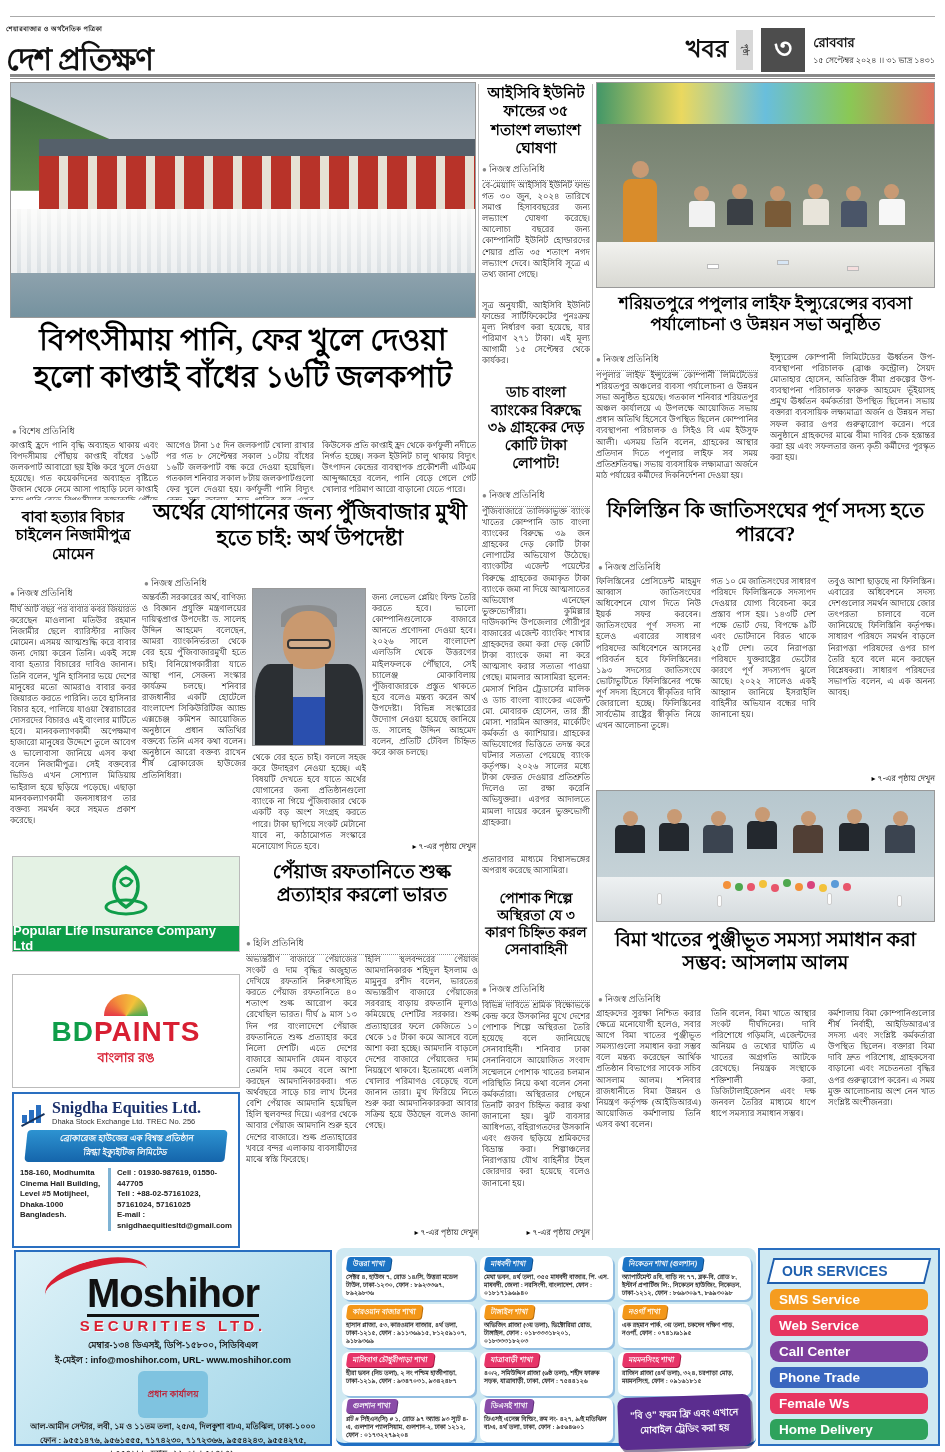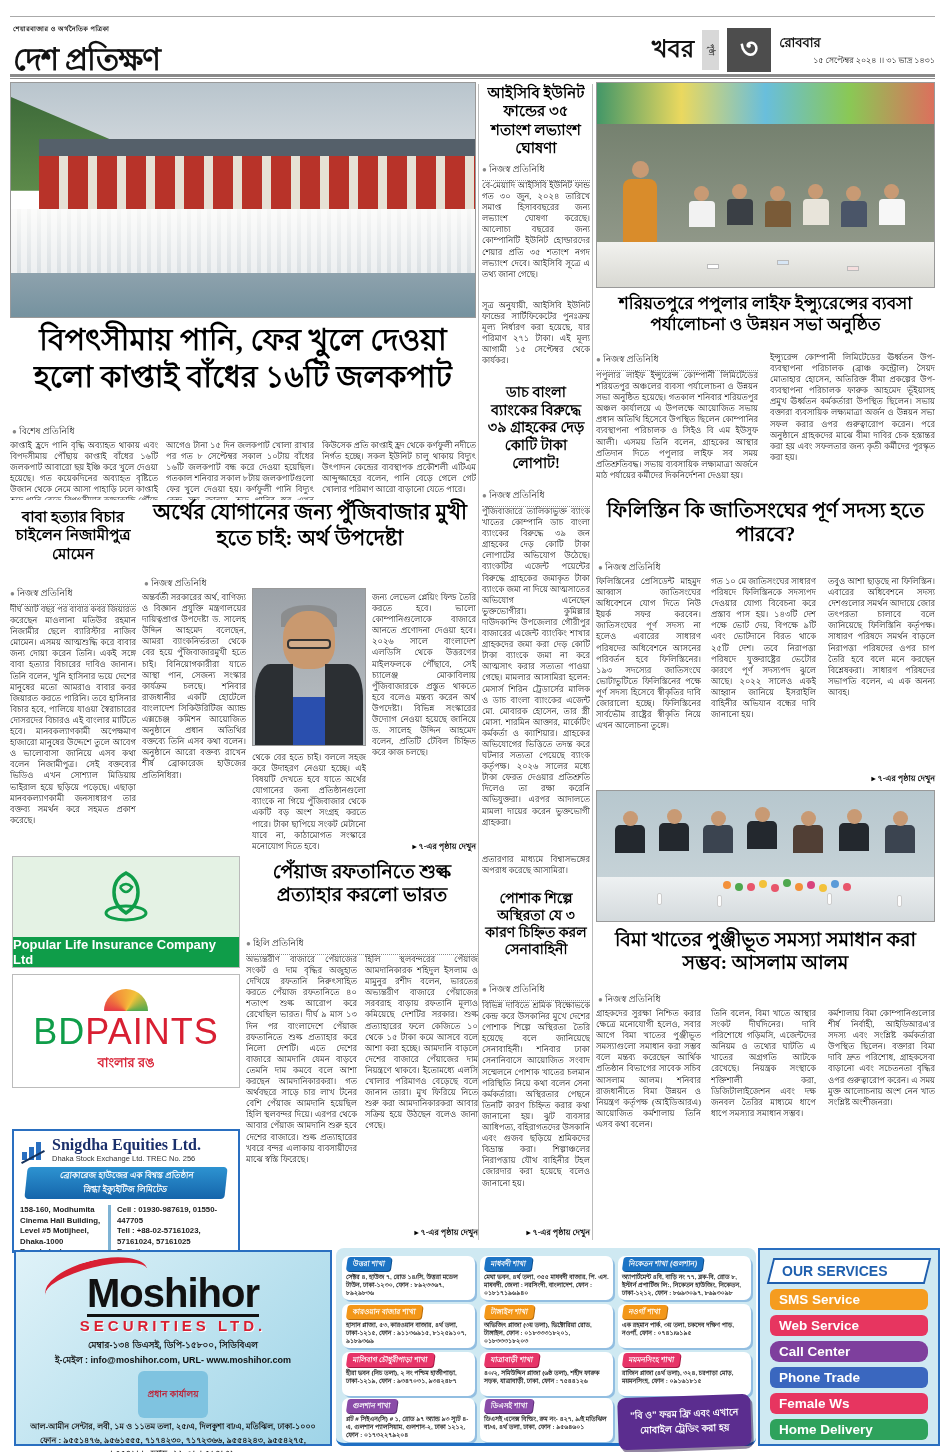--- a/index.html
+++ b/index.html
@@ -6,31 +6,31 @@
   html,body { background:#e9e9e9; }
   .page { position:relative; width:945px; height:1452px; background:#fff; margin:0 auto;
           font-family:"Liberation Serif", serif; color:#111; overflow:hidden; }
   .abs { position:absolute; }
   .rule { background:#aaa; }
   .hl { font-weight:bold; text-align:center; color:#000; line-height:1.22; font-family:"Liberation Serif",serif; }
   .byline { font-size:9px; font-weight:normal; color:#222; }
   .byline .dot { color:#888; font-size:8px; }
   .dotted { border-bottom:1px dotted #888; }
   .bodytxt { font-size:8.4px; line-height:1.32; text-align:justify; color:#151515; overflow:hidden; }
-  .more { font-size:8px; font-weight:bold; text-align:right; color:#000; }
+  .more { font-size:8px; font-weight:normal; text-align:right; color:#000; }
   .vline { width:1px; background:#bbb; }
   
   .tagline { font-size:6.5px; font-weight:bold; letter-spacing:.5px; }
   .mast-title { font-size:31px; font-weight:900; letter-spacing:-1px; }
   .sec-label { font-size:24px; font-weight:900; }
   .pg-word-box { width:17px; height:40px; background:#d8d8d8; display:flex; align-items:center; justify-content:center; }
   .pg-word { writing-mode:vertical-rl; font-size:7px; font-weight:bold; color:#333; }
   .pg-num-box { width:44px; height:44px; background:#4d4d4d; color:#fff; display:flex; align-items:center; justify-content:center; font-size:28px; font-weight:900; }
   .day { font-size:13px; font-weight:bold; }
-  .dateline { font-size:8px;margin-left:34px; }
+  .dateline { font-size:8px; }
   
   .ph { overflow:hidden; border:1px solid #999; }
   .sky { position:absolute; inset:0 0 62% 0; background:linear-gradient(#b9c5cd,#d9dee2); }
   .hill { position:absolute; left:0; top:6%; width:26%; height:40%; background:linear-gradient(#3e6b3a,#5d8a4a); clip-path:polygon(0 0,100% 55%,100% 100%,0 100%); }
   .dam-beam { position:absolute; left:6%; right:0; top:24%; height:7%; background:#55606a; }
   .dam-gates { position:absolute; left:6%; right:0; top:31%; height:23%;
     background:repeating-linear-gradient(90deg,#b83329 0 20px,#e6e1d5 20px 29px); }
   .spray { position:absolute; left:0; right:0; top:54%; height:28%;
     background:linear-gradient(#f5f5f3,#ccd2d6), repeating-linear-gradient(90deg,rgba(255,255,255,.65) 0 6px,rgba(195,202,208,.5) 6px 10px); background-blend-mode:overlay; }
   .fgwater { position:absolute; left:0; right:0; bottom:0; height:19%; background:linear-gradient(#8ea2ad,#75929f); }
@@ -50,21 +50,21 @@
   .phead { position:absolute; left:50%; top:14%; width:52px; height:58px; margin-left:-26px; border-radius:45% 45% 40% 40%; background:#c9996f; }
   .phair { position:absolute; left:50%; top:10%; width:56px; height:22px; margin-left:-28px; border-radius:50% 50% 0 0; background:#8b8d8e; }
   .pglass { position:absolute; left:50%; top:32%; width:44px; height:10px; margin-left:-22px; border:2px solid #333; border-radius:4px; background:rgba(255,255,255,.2); }
   .pshirt { position:absolute; left:50%; bottom:0; width:74px; height:48px; margin-left:-37px; border-radius:18px 18px 0 0; background:#2a4fae; }
   .pjacket-l { position:absolute; left:2%; bottom:0; width:34%; height:52%; background:#2b2f33; border-radius:40% 0 0 0; }
   .pjacket-r { position:absolute; right:2%; bottom:0; width:34%; height:52%; background:#2b2f33; border-radius:0 40% 0 0; }
   
   .ad { border:1px solid #bbb; overflow:hidden; background:#fff; }
   .pl-top { position:absolute; inset:0 0 27% 0; background:#e4f2e4; display:flex; align-items:center; justify-content:center; }
   .pl-bar { position:absolute; left:0; right:0; bottom:0; height:27%; background:#0f9d49; color:#fff; display:flex; align-items:center; justify-content:center; font-family:"Liberation Sans",sans-serif; font-weight:bold; font-size:13px; }
-  .bdp { font-family:"Liberation Sans",sans-serif; font-weight:400; font-size:36px; letter-spacing:1px; }
+  .bdp { font-family:"Liberation Sans",sans-serif; font-weight:700; font-size:28px; letter-spacing:1px; }
   .bdp .g { color:#0f9d49; } .bdp .r { color:#d81f32; }
   .fan { width:44px; height:22px; border-radius:44px 44px 0 0; background:conic-gradient(from -90deg at 50% 100%, #e63946,#f3913a,#f3c23a,#4ea84e,#2a7fc0,#7a3fa8,#d8447e); }
   .bdp-tag { color:#d81f32; font-weight:bold; font-size:13px; }
   .sn { border:2px solid #2a6fc0; background:#fff; font-family:"Liberation Sans",sans-serif; }
   .sn-name { color:#1a2f6b; font-family:"Liberation Serif",serif; font-weight:bold; font-size:16px; }
   .sn-trec { font-size:7.5px; color:#333; }
   .sn-banner { background:linear-gradient(#2d93d1,#1565ab); color:#fff; font-weight:bold; font-size:8.5px; text-align:center; border-radius:4px; padding:2px 4px; transform:skewX(-6deg); }
   .sn-body { font-size:7.8px; font-weight:bold; color:#222; line-height:1.35; }
   .sn-icon { width:26px; height:20px; position:relative; }
   .sn-icon i { position:absolute; bottom:0; width:5px; background:#2a6fc0; }
@@ -89,21 +89,21 @@
   .brtxt { font-size:6.2px; line-height:1.3; color:#1a1a1a; font-weight:bold; margin-top:-4px; }
   .promo { position:absolute; width:133px; height:52px; background:#5b2d8f; border-radius:8px; transform:rotate(-2deg); color:#fff; font-weight:900; font-size:9.5px; text-align:center; display:flex; align-items:center; justify-content:center; padding:4px; box-shadow:2px 3px 0 rgba(40,15,70,.5); font-family:"Liberation Sans",sans-serif; }
 </style>
 </head>
 <body>
 
 <div class="page">
 
   <div class="abs rule" style="left:10px;top:16px;width:925px;height:1px"></div>
 
-  <div class="abs" style="left:13px;top:24px">
+  <div class="abs" style="left:6px;top:24px">
     <div class="tagline">শেয়ারবাজার ও অর্থনৈতিক পত্রিকা</div>
     <div class="mast-title">দেশ প্রতিক্ষণ</div>
   </div>
   <div class="abs" style="right:10px;top:28px;display:flex;align-items:center;gap:8px">
     <div class="sec-label">খবর</div>
     <div class="pg-word-box">
       <span class="pg-word">পৃষ্ঠা</span>
     </div>
     <div class="pg-num-box">
       <span>৩</span>
@@ -221,38 +221,38 @@
     <div class="bottle" style="left:230px;bottom:16px"></div>
     <div class="bottle" style="left:300px;bottom:14px"></div>
   </div>
 
   <div class="abs hl" style="left:596px;top:928px;width:339px;font-size:19px">বিমা খাতের পুঞ্জীভূত সমস্যা সমাধান করা সম্ভব: আসলাম আলম</div>
   <div class="abs byline" style="left:598px;top:992px"><span class="dot">●</span> <span>নিজস্ব প্রতিনিধি</span></div>
   <div class="abs bodytxt" style="left:596px;top:1008px;width:105px;height:230px">গ্রাহকদের সুরক্ষা নিশ্চিত করার ক্ষেত্রে মনোযোগী হলেও, সবার আগে বিমা খাতের পুঞ্জীভূত সমস্যাগুলো সমাধান করা সম্ভব বলে মন্তব্য করেছেন আর্থিক প্রতিষ্ঠান বিভাগের সাবেক সচিব আসলাম আলম। শনিবার রাজধানীতে বিমা উন্নয়ন ও নিয়ন্ত্রণ কর্তৃপক্ষ (আইডিআরএ) আয়োজিত কর্মশালায় তিনি এসব কথা বলেন।</div>
   <div class="abs bodytxt" style="left:711px;top:1008px;width:105px;height:230px">তিনি বলেন, বিমা খাতে আস্থার সংকট দীর্ঘদিনের। দাবি পরিশোধে গড়িমসি, এজেন্টদের অনিয়ম ও তথ্যের ঘাটতি এ খাতের অগ্রগতি আটকে রেখেছে। নিয়ন্ত্রক সংস্থাকে শক্তিশালী করা, ডিজিটালাইজেশন এবং দক্ষ জনবল তৈরির মাধ্যমে ধাপে ধাপে সমস্যার সমাধান সম্ভব।</div>
   <div class="abs bodytxt" style="left:828px;top:1008px;width:107px;height:230px">কর্মশালায় বিমা কোম্পানিগুলোর শীর্ষ নির্বাহী, আইডিআরএ'র সদস্য এবং সংশ্লিষ্ট কর্মকর্তারা উপস্থিত ছিলেন। বক্তারা বিমা দাবি দ্রুত পরিশোধ, গ্রাহকসেবা বাড়ানো এবং সচেতনতা বৃদ্ধির ওপর গুরুত্বারোপ করেন। এ সময় মুক্ত আলোচনায় অংশ নেন খাত সংশ্লিষ্ট অংশীজনরা।</div>
 
-  <div class="abs ad" style="left:12px;top:856px;width:228px;height:112px">
+  <div class="abs ad" style="left:12px;top:856px;width:228px;height:96px">
     <div class="pl-top">
       <svg width="56" height="56" viewBox="0 0 56 56">
         <ellipse cx="28" cy="44" rx="20" ry="7" fill="none" stroke="#0f9d49" stroke-width="3"></ellipse>
         <path d="M28 4 C44 12 44 34 28 44 C12 34 12 12 28 4 Z" fill="none" stroke="#0f9d49" stroke-width="3.5"></path>
         <path d="M22 18 q6 -6 12 0 q-6 10 -12 0" fill="none" stroke="#0f9d49" stroke-width="2.5"></path>
       </svg>
     </div>
     <div class="pl-bar">Popular Life Insurance Company Ltd</div>
   </div>
 
   <div class="abs ad" style="left:12px;top:974px;width:228px;height:114px;display:flex;flex-direction:column;align-items:center;justify-content:center">
     <div class="fan"></div>
     <div class="bdp"><span class="g">BD</span><span class="r">PAINTS</span></div>
     <div class="bdp-tag">বাংলার রঙ</div>
   </div>
 
-  <div class="abs sn" style="left:12px;top:1129px;width:228px;height:124px">
+  <div class="abs sn" style="left:12px;top:1092px;width:228px;height:156px">
     <div style="display:flex;align-items:center;gap:6px;padding:5px 6px 0 6px">
       <div class="sn-icon">
         <i style="left:2px;height:8px"></i>
           <i style="left:9px;height:13px"></i>
           <i style="left:16px;height:18px"></i>
         <span class="ln"></span>
       </div>
       <div>
         <div class="sn-name">Snigdha Equities Ltd.</div>
         <div class="sn-trec">Dhaka Stock Exchange Ltd. TREC No. 256</div>

